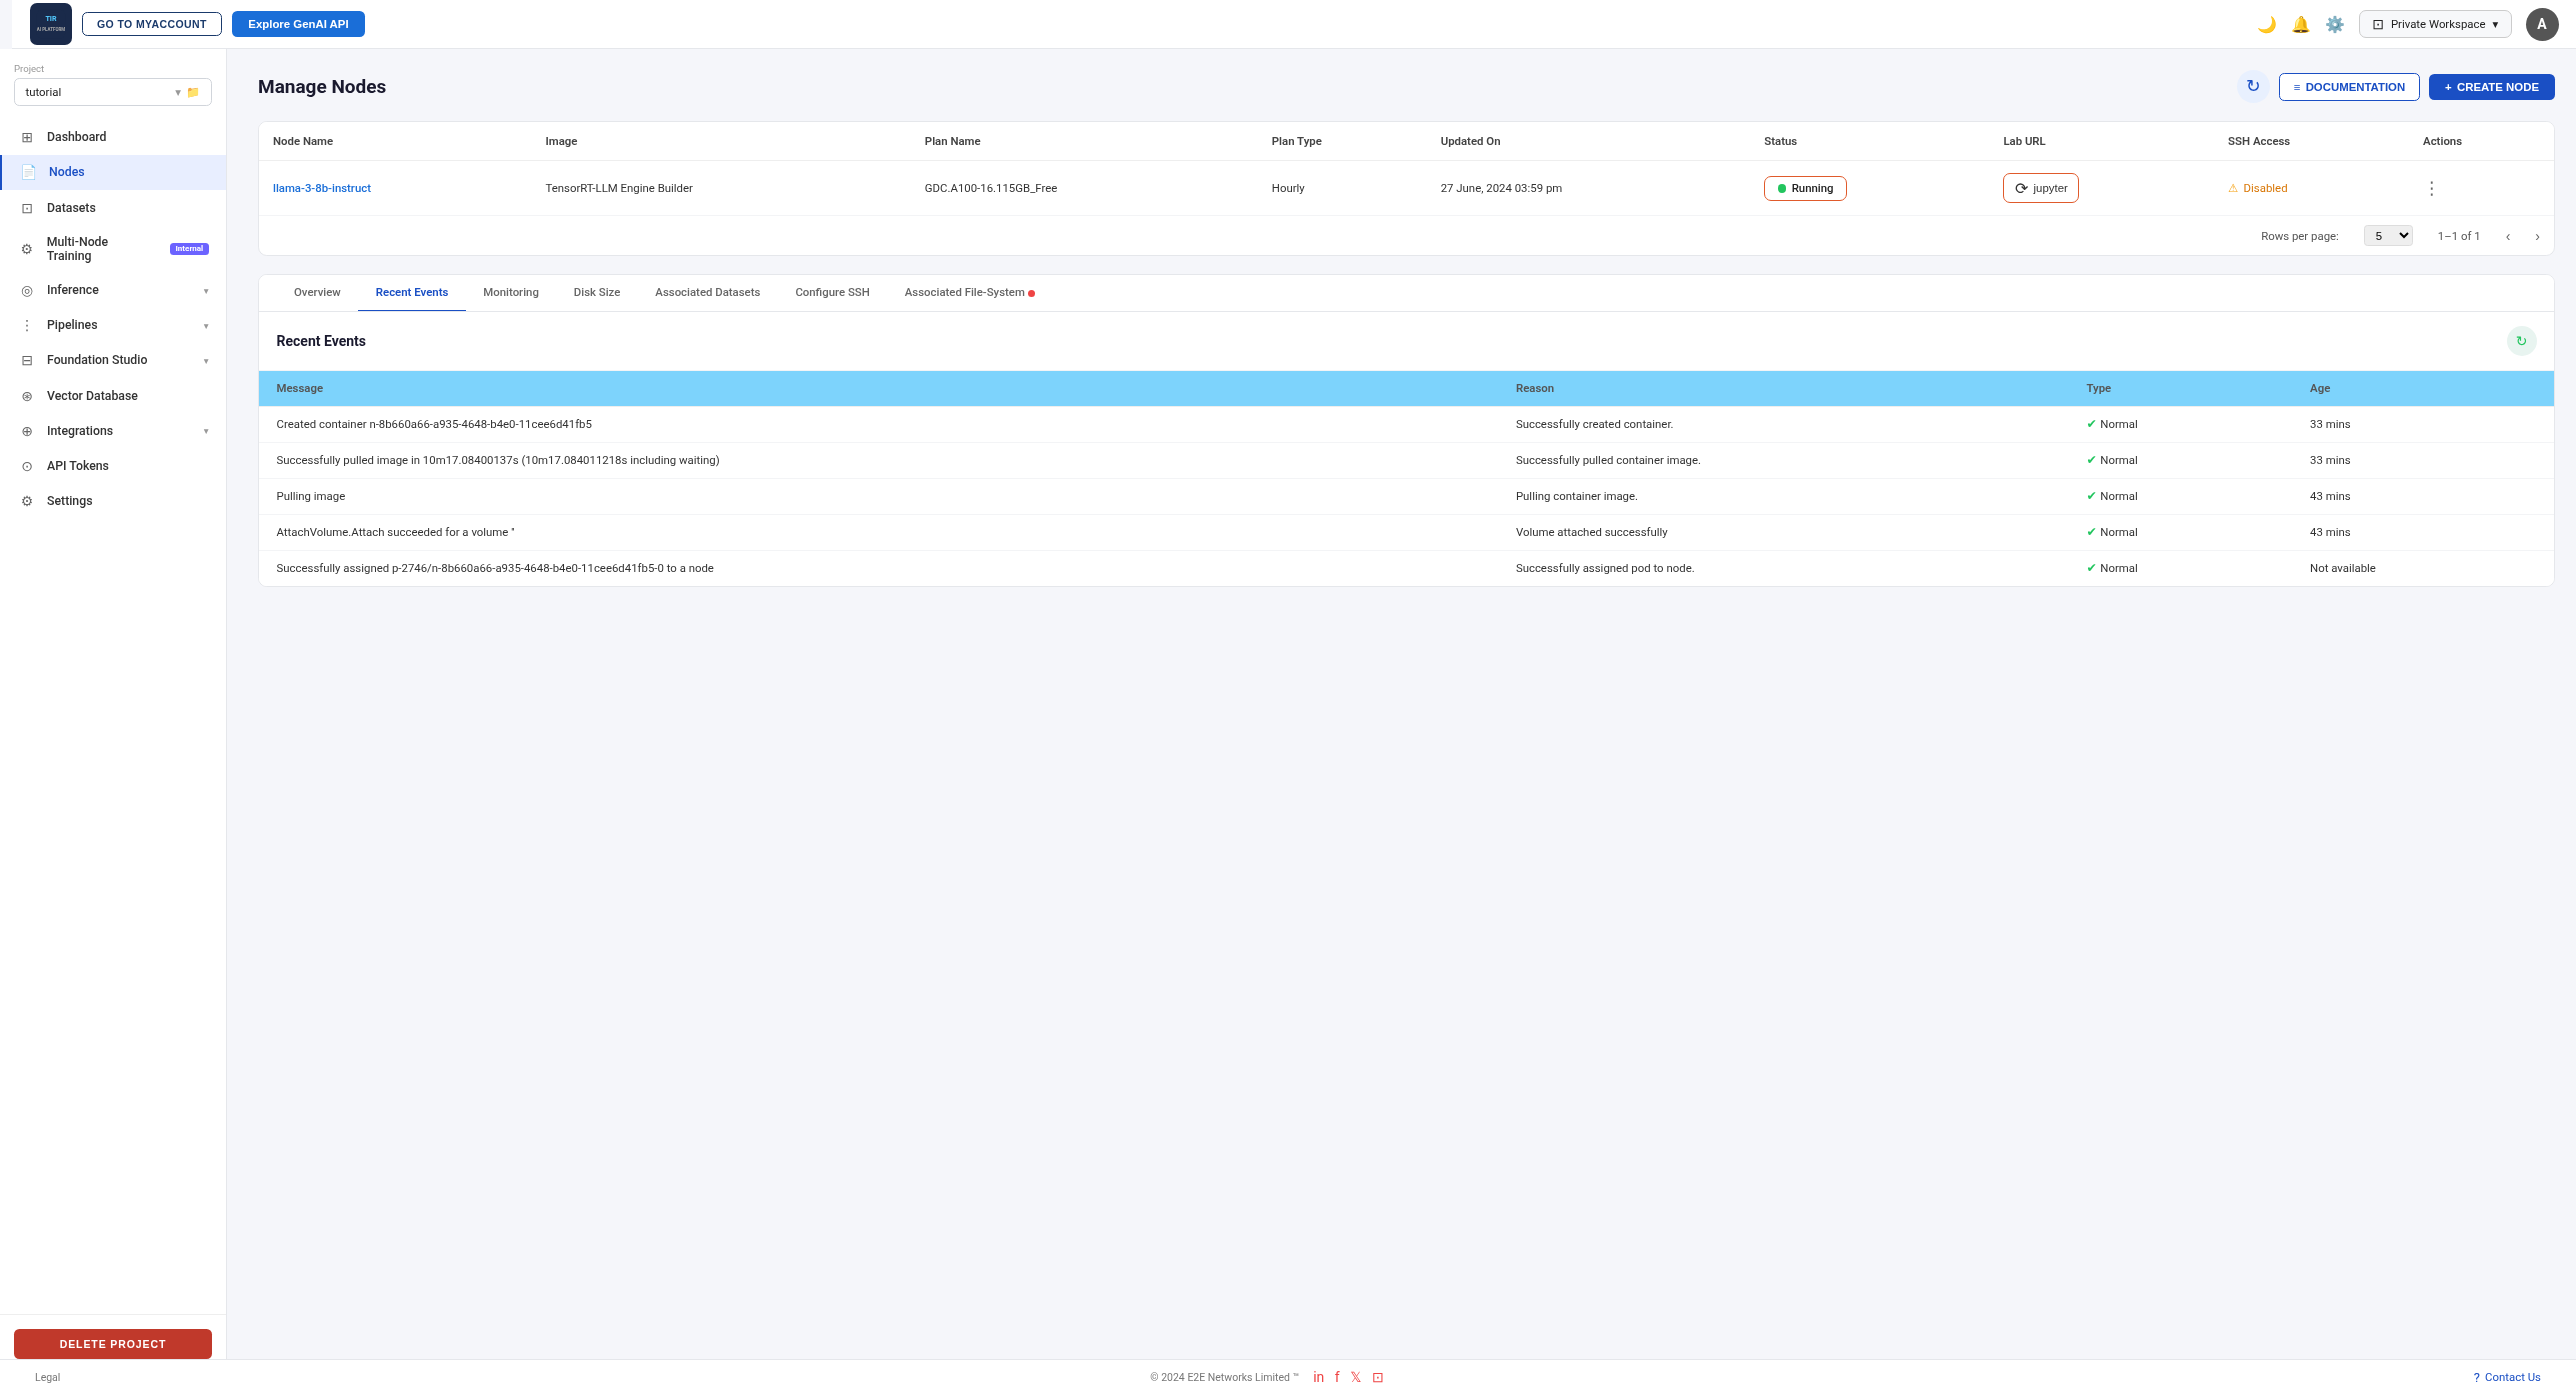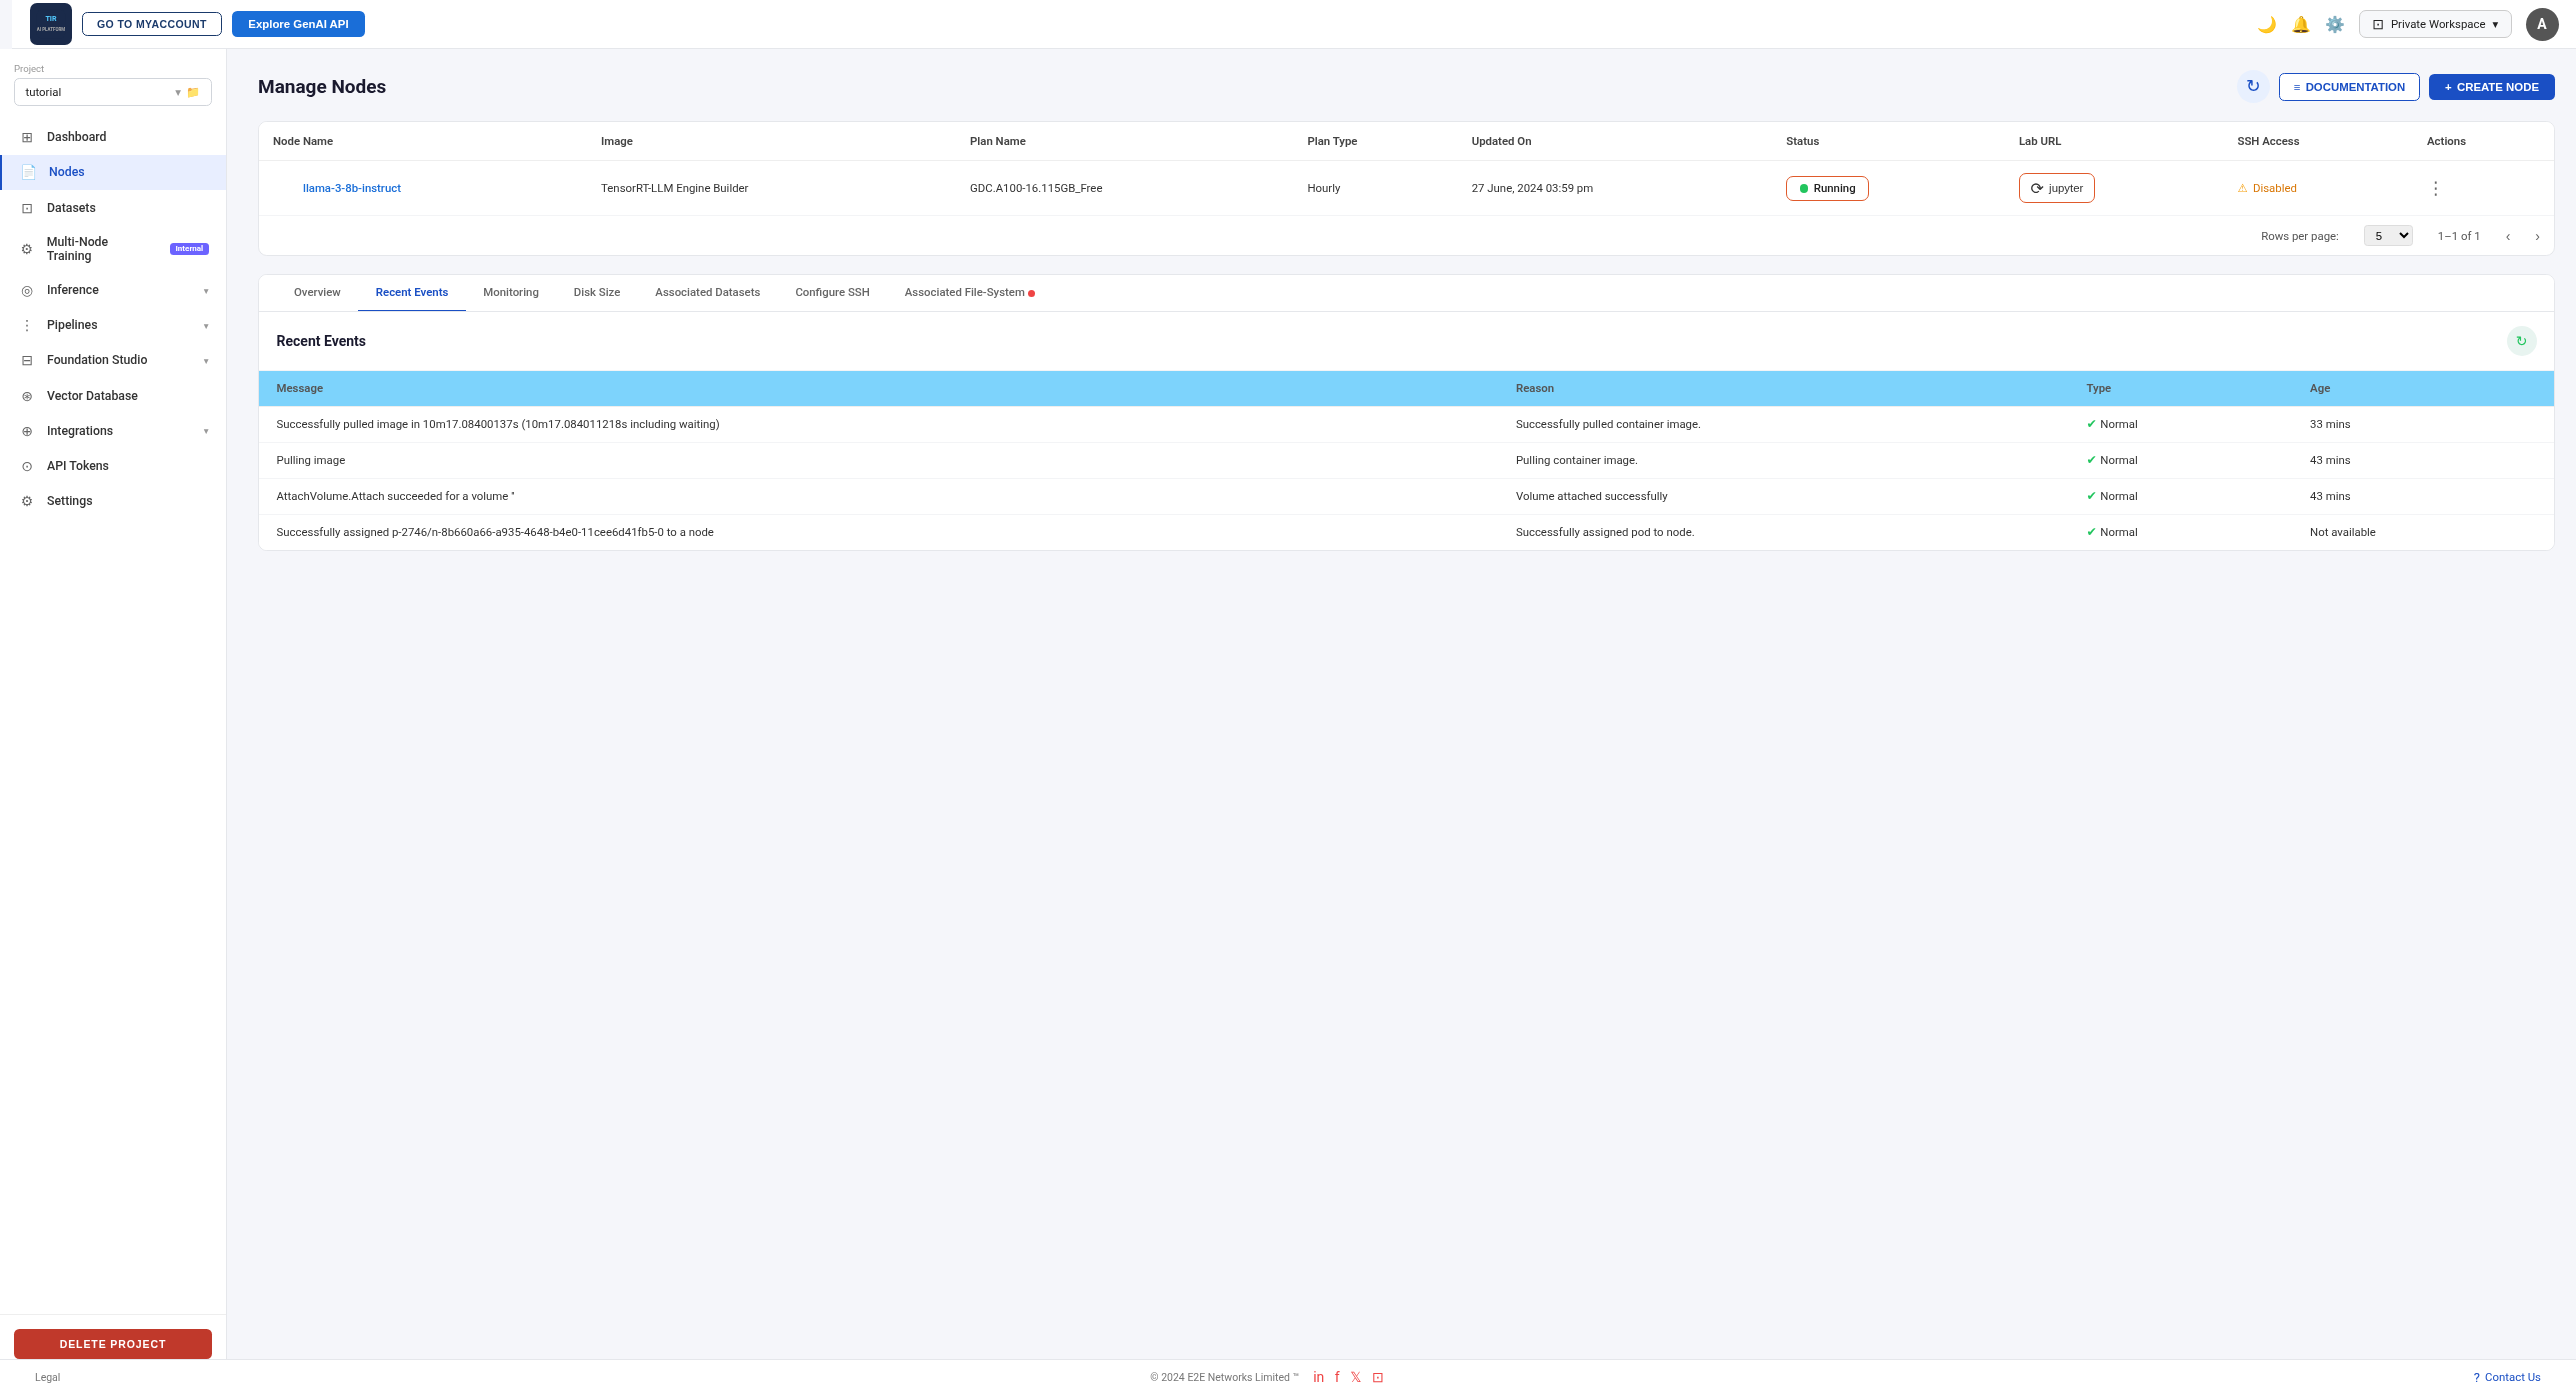--- a/index.html
+++ b/index.html
@@ -103,21 +103,21 @@
     
     .card { background: #fff; border-radius: 8.8px; border: 0.9px solid #e5e7eb; overflow: hidden; margin-bottom: 17.5px; }
     .table-wrap { overflow-x: auto; }
     table { width: 100%; border-collapse: collapse; }
     thead th {
       background: #fff; text-align: left; padding: 12.3px 14px;
       font-size: 11.4px; font-weight: 600; color: #444; border-bottom: 0.9px solid #eee;
     }
     tbody td { padding: 12.3px 14px; font-size: 11.4px; color: #333; border-bottom: 0.9px solid #f3f4f6; }
     tbody tr:last-child td { border-bottom: none; }
-    .node-link { color: #1a6ed8; text-decoration: none; font-weight: 500; margin-left: 30px; }
+    .node-link { color: #1a6ed8; text-decoration: none; font-weight: 500; }
 
     .status-running {
       display: inline-flex; align-items: center; gap: 5.3px; border: 1.8px solid #e05a2b;
       border-radius: 7px; padding: 4.4px 12.3px; color: #222; font-size: 11.4px; font-weight: 500;
     }
     .status-dot { width: 8.8px; height: 8.8px; border-radius: 50%; background: #22c55e; display: inline-block; }
     .jupyter-btn {
       display: inline-flex; align-items: center; gap: 5.3px; border: 1.8px solid #e05a2b;
       border-radius: 7px; padding: 4.4px 10.5px; font-size: 11.4px; background: #fff; cursor: pointer; color: #333;
     }
@@ -385,20 +385,28 @@
           <thead>
             <tr>
               <th>Message</th>
               <th>Reason</th>
               <th>Type</th>
               <th>Age</th>
             </tr>
           </thead>
           <tbody id="events-tbody">
               <tr>
+    <td>Created container n-8b660a66-a935-4648-b4e0-11cee6d41fb5</td>
+    <td>Successfully created container.</td>
+    <td>
+      <span class="normal-badge"><span class="check-circle">✔</span>Normal</span>
+    </td>
+    <td>33 mins</td>
+  </tr>
+              <tr>
     <td>Successfully pulled image in 10m17.08400137s (10m17.084011218s including waiting)</td>
     <td>Successfully pulled container image.</td>
     <td>
       <span class="normal-badge"><span class="check-circle">✔</span>Normal</span>
     </td>
     <td>33 mins</td>
   </tr>
               <tr>
     <td>Pulling image</td>
     <td>Pulling container image.</td>

